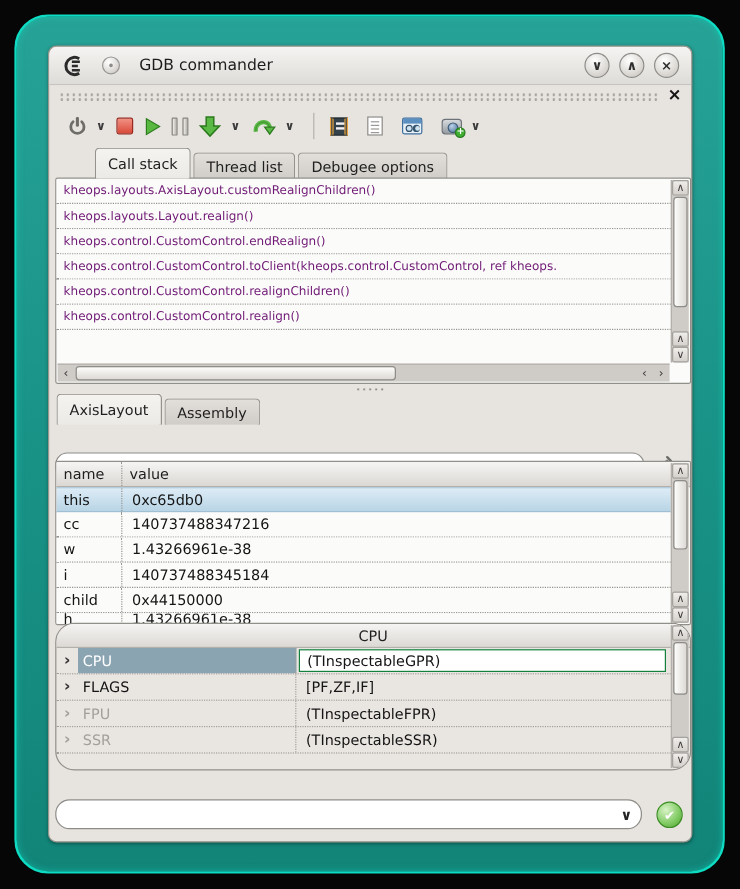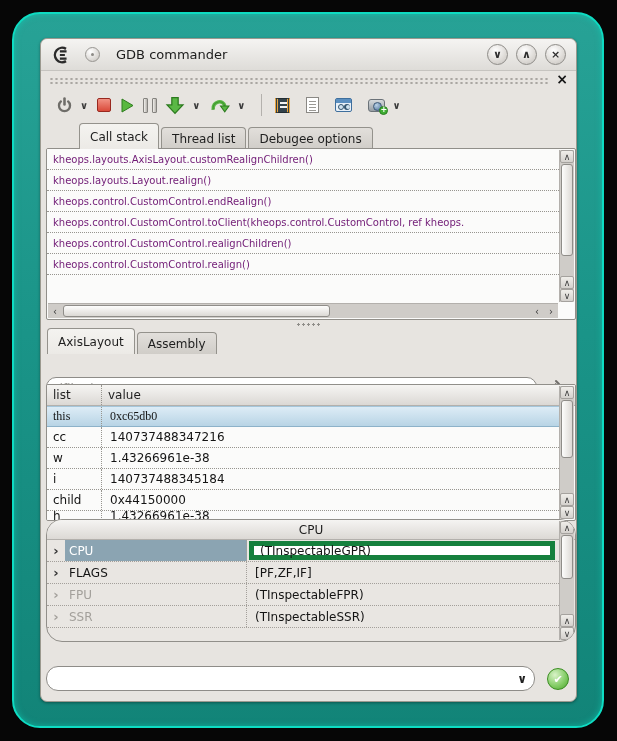--- a/index.html
+++ b/index.html
@@ -83,36 +83,36 @@
   .col-header .hcell { padding:0 6px; height:100%; display:flex; align-items:center; }
 
   .list-row { height:21px; display:flex; align-items:center; font-size:10px; color:#701a75;
     border-bottom:1px dotted #97958f; padding:0 6px; white-space:nowrap; overflow:hidden; background:#fbfbfa; }
   .callstack .list-row { padding-right:0; }
 
   
   .vrow { height:21px; display:flex; font-size:12px; color:#141414; border-bottom:1px dotted #97958f; background:#fbfbfa; }
   .vrow .ncell { width:55px; flex:0 0 auto; border-right:1px dotted #97958f; display:flex; align-items:center; padding:0 6px; }
   .vrow .vcell { flex:1; display:flex; align-items:center; padding:0 8px; white-space:nowrap; overflow:hidden;}
-  .vrow.selected { background:linear-gradient(180deg,#ddecf6,#b8d4e5); border-top:1px solid #a5c6da; border-bottom:1px solid #8db2c9;font-family:Liberation Serif, serif; }
+  .vrow.selected { background:linear-gradient(180deg,#ddecf6,#b8d4e5); border-top:1px solid #a5c6da; border-bottom:1px solid #8db2c9; }
   .vrow.clipped { height:10px; overflow:hidden; }
   .vars .col-header .hcell.name { width:55px; border-right:1px dotted #97958f; }
 
   
   .cpu-header { height:20px; background:linear-gradient(180deg,#f5f4f2,#dcd9d5); border-bottom:1px solid #b3b0ac;
     font-size:12px; color:#1e1e1e; display:flex; align-items:center; justify-content:center; }
   .crow { height:22px; display:flex; align-items:stretch; font-size:12px; color:#141414; border-bottom:1px dotted #a39f9a; }
   .crow .exp { width:18px; flex:0 0 auto; display:flex; align-items:center; justify-content:center;
     font-size:13px; font-weight:bold; color:#333; }
   .crow .cname { width:182px; flex:0 0 auto; display:flex; align-items:center; padding:0 4px; border-right:1px dotted #a39f9a; }
   .crow .cval { flex:1; display:flex; align-items:center; padding:0 8px; position:relative; }
   .crow.selected .cname { background:#8ba4b2; color:#ffffff; }
   .crow.dim .cname, .crow.dim .exp { color:#a3a09b; }
   .crow .editor { position:absolute; left:2px; top:1px; right:4px; bottom:1px; background:#ffffff;
-    border:5px solid #15803d; display:flex; align-items:center; padding:0 6px; font-size:12px; color:#141414; }
+    border:1px solid #15803d; display:flex; align-items:center; padding:0 6px; font-size:12px; color:#141414; }
 
   
   .vscroll { position:absolute; right:1px; top:1px; width:15px; background:#cfccc8; border-left:1px solid #b3b0ac; }
   .callstack .vscroll { bottom:17px; }
   .vars .vscroll { bottom:1px; }
   .cpu .vscroll { bottom:1px; }
   .sb-btn { height:13px; display:flex; align-items:center; justify-content:center; font-size:9px; color:#3c3c3c;
     background:linear-gradient(180deg,#f0eeea,#d4d1cd); border:1px solid #a5a29e; border-radius:2px; }
   .sb-bot { position:absolute; bottom:0; left:0; right:0; }
   .sb-thumb { position:absolute; left:1px; right:1px; background:linear-gradient(90deg,#fdfdfc,#dcd9d5);
@@ -273,21 +273,21 @@
         <svg width="18" height="18" viewBox="0 0 18 18">
           <path d="M12 2 L15 5" stroke="#6f6d69" stroke-width="2" stroke-linecap="round"></path>
           <path d="M5 9 L12 4.5 L13.5 6 L9 13 z" fill="#b9b6b1" stroke="#75736f" stroke-width="1"></path>
           <path d="M4 10 L8.5 14 L6 15.5 L3 12.5 z" fill="#dcd9d5" stroke="#75736f" stroke-width="1"></path>
         </svg>
       </button>
     </div>
 
     <div class="frame vars">
       <div class="col-header">
-        <div class="hcell name">list</div>
+        <div class="hcell name">name</div>
         <div class="hcell">value</div>
       </div>
       <div style="margin-right:16px;">
         <div class="vrow selected">
           <div class="ncell">this</div>
           <div class="vcell">0xc65db0</div>
         </div>
         <div class="vrow">
           <div class="ncell">cc</div>
           <div class="vcell">140737488347216</div>

